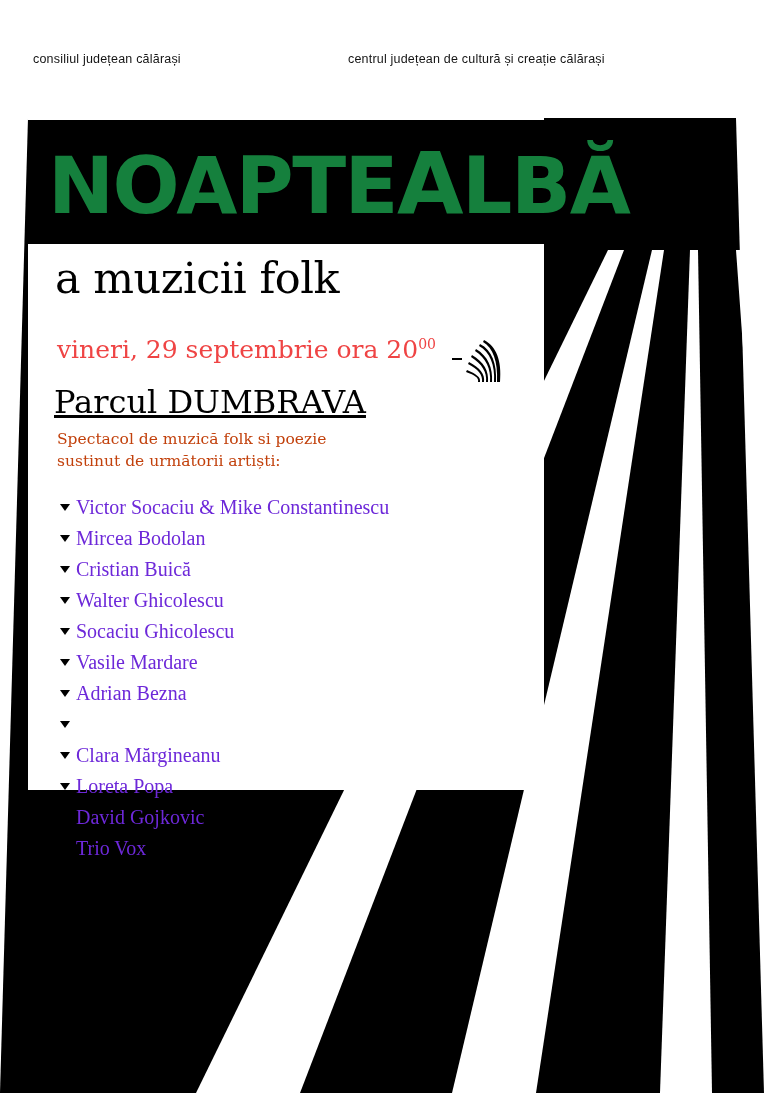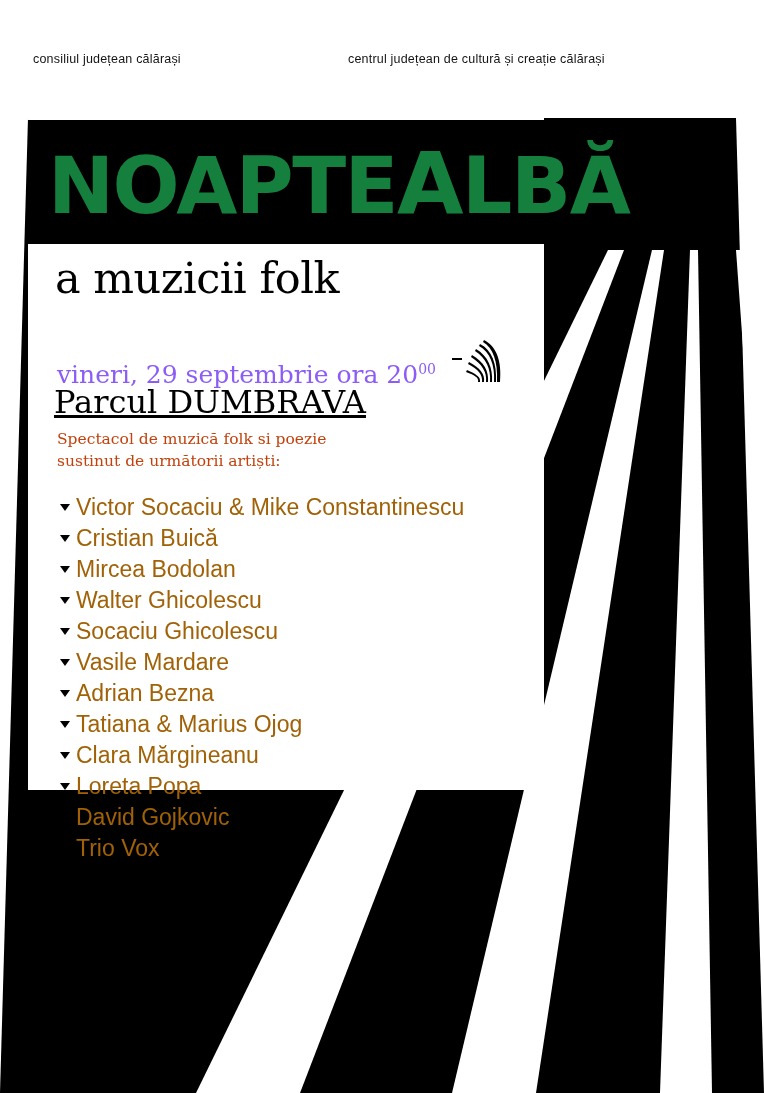--- a/index.html
+++ b/index.html
@@ -123,24 +123,24 @@
     font-size: 43px;
     color: #000000;
     letter-spacing: -0.5px;
     white-space: nowrap;
   }
 
   
   .date-line {
     position: absolute;
     left: 57px;
-    top: 360px;
+    top: 335px;
     font-family: "DejaVu Serif", serif;
     font-size: 25px;
-    color: #8b5cf6;
+    color: #ef4444;
     white-space: nowrap;
   }
   .date-line sup {
     font-size: 14px;
     vertical-align: super;
   }
   .place-line {
     position: absolute;
     left: 54px;
     top: 383px;
@@ -182,23 +182,23 @@
   
   .artists {
     position: absolute;
     left: 58px;
     top: 492px;
     width: 470px;
   }
   .artist {
     position: relative;
     height: 31px;
-    font-family: Liberation Sans, sans-serif;
-    font-size: 23px;
-    color: #a16207;
+    font-family: Liberation Serif, serif;
+    font-size: 20px;
+    color: #6d28d9;
     white-space: nowrap;
     padding-left: 18px;
     line-height: 31px;
   }
   .artist .marker {
     position: absolute;
     left: 2px;
     top: 12px;
     width: 0;
     height: 0;
@@ -251,26 +251,26 @@
   </svg>
   <div class="place-line">Parcul DUMBRAVA</div>
 
   <div class="intro">
     <div>Spectacol de muzică folk si poezie</div>
     <div>sustinut de următorii artiști:</div>
   </div>
 
   <div class="artists">
     <div class="artist"><span class="marker"></span><span>Victor Socaciu &amp; Mike Constantinescu</span></div>
+    <div class="artist"><span class="marker"></span><span>Mircea Bodolan</span></div>
     <div class="artist"><span class="marker"></span><span>Cristian Buică</span></div>
-    <div class="artist"><span class="marker"></span><span>Mircea Bodolan</span></div>
     <div class="artist"><span class="marker"></span><span>Walter Ghicolescu</span></div>
     <div class="artist"><span class="marker"></span><span>Socaciu Ghicolescu</span></div>
     <div class="artist"><span class="marker"></span><span>Vasile Mardare</span></div>
     <div class="artist"><span class="marker"></span><span>Adrian Bezna</span></div>
-    <div class="artist"><span class="marker"></span><span>Tatiana &amp; Marius Ojog</span></div>
+    <div class="artist"><span class="marker"></span></div>
     <div class="artist"><span class="marker"></span><span>Clara Mărgineanu</span></div>
     <div class="artist"><span class="marker"></span><span>Loreta Popa</span></div>
     <div class="artist"><span class="marker"></span><span>David Gojkovic</span></div>
     <div class="artist"><span class="marker"></span><span>Trio Vox</span></div>
   </div>
 
 </div>
 
 </body></html>

